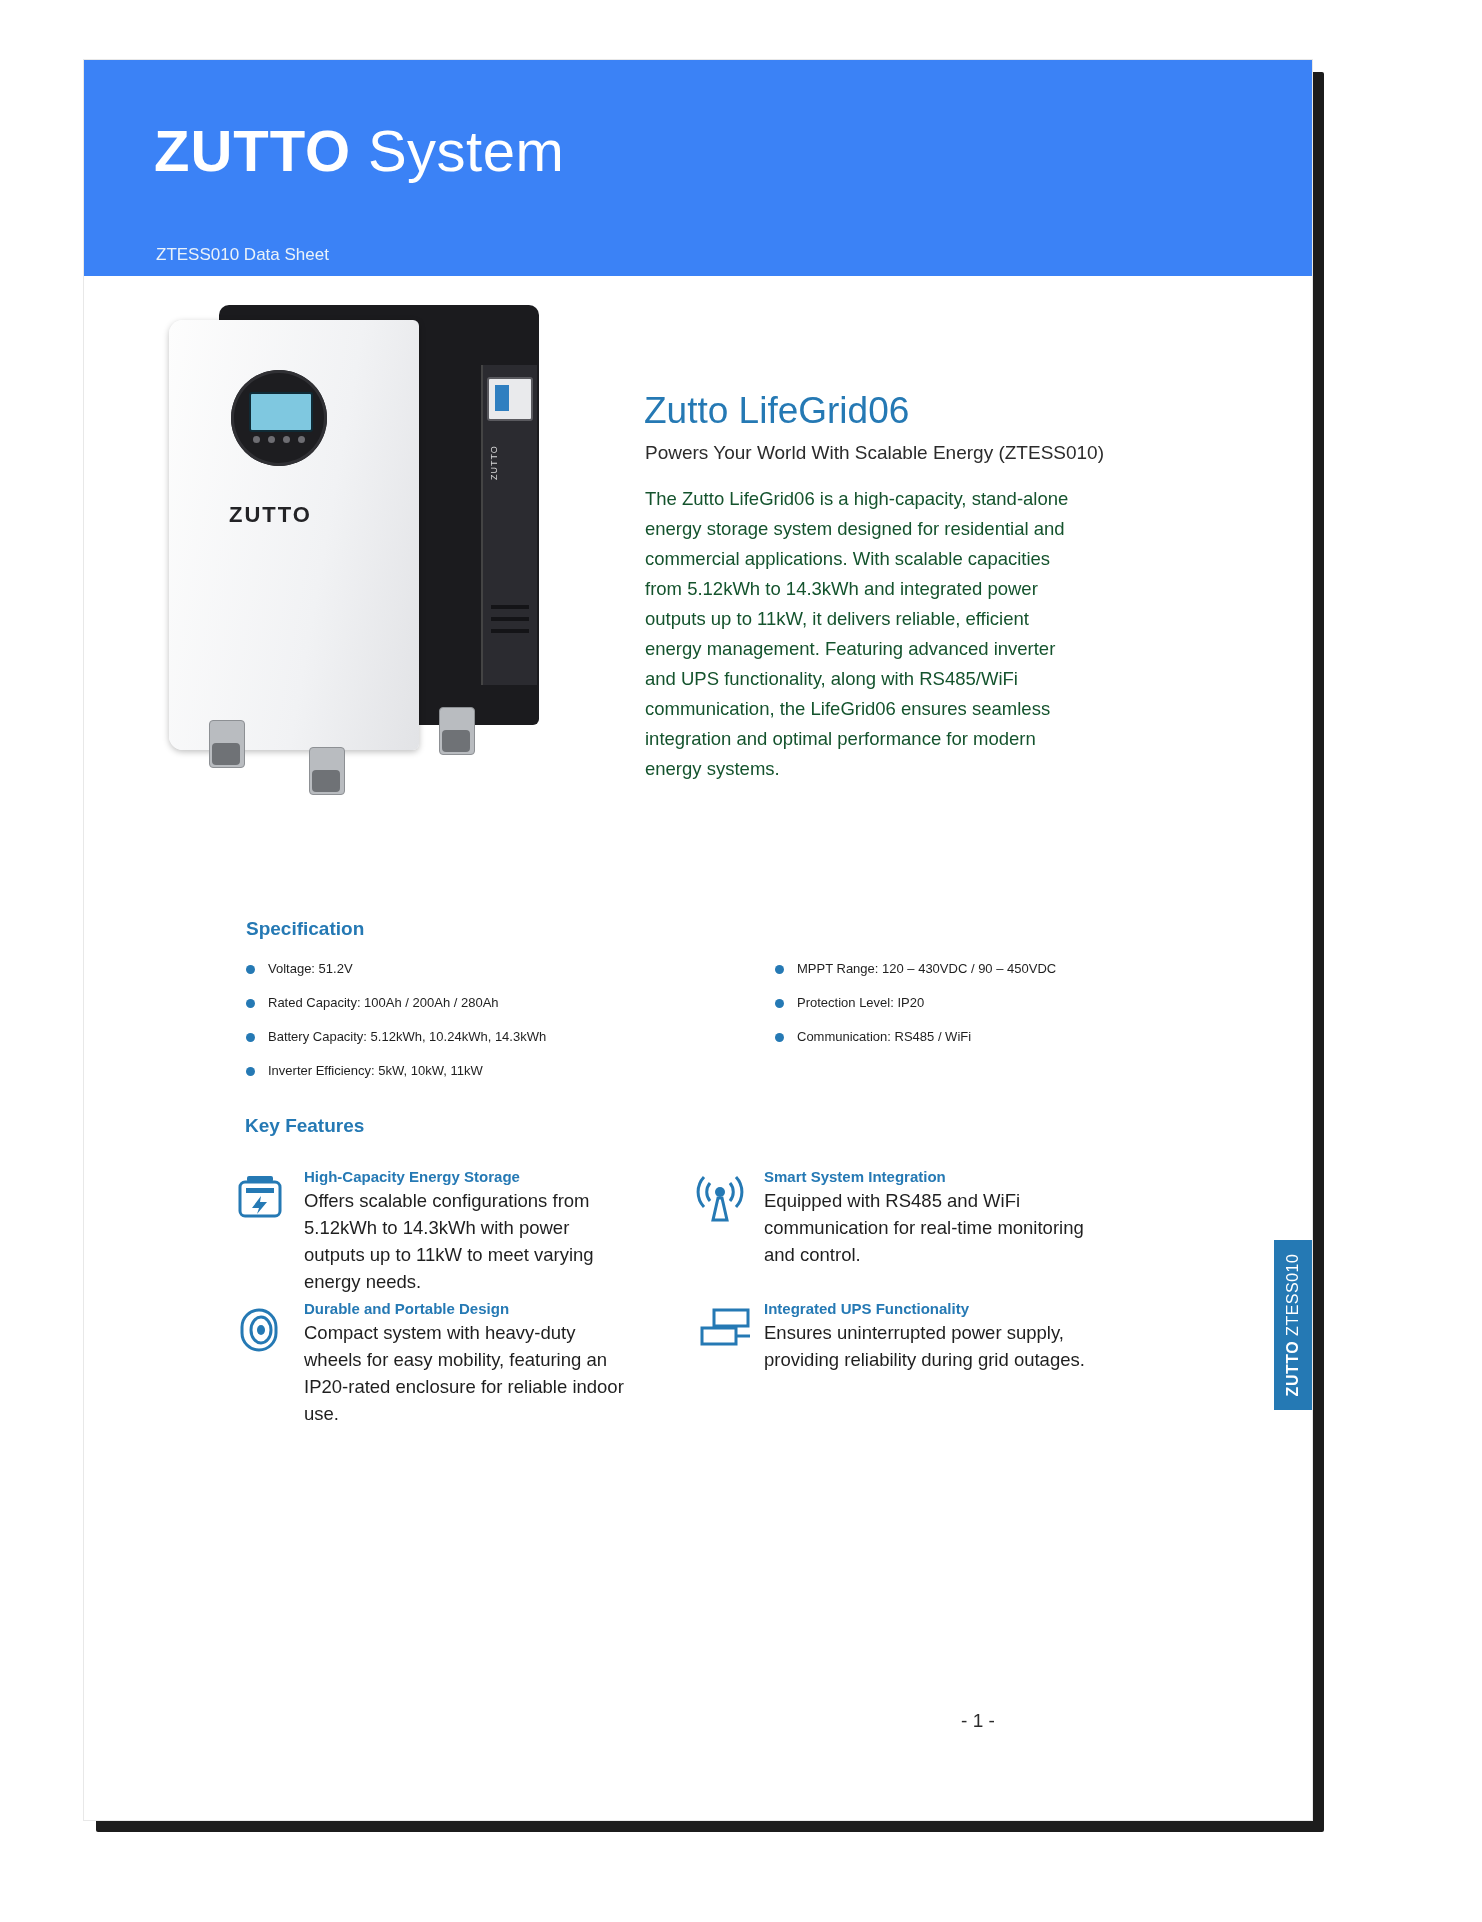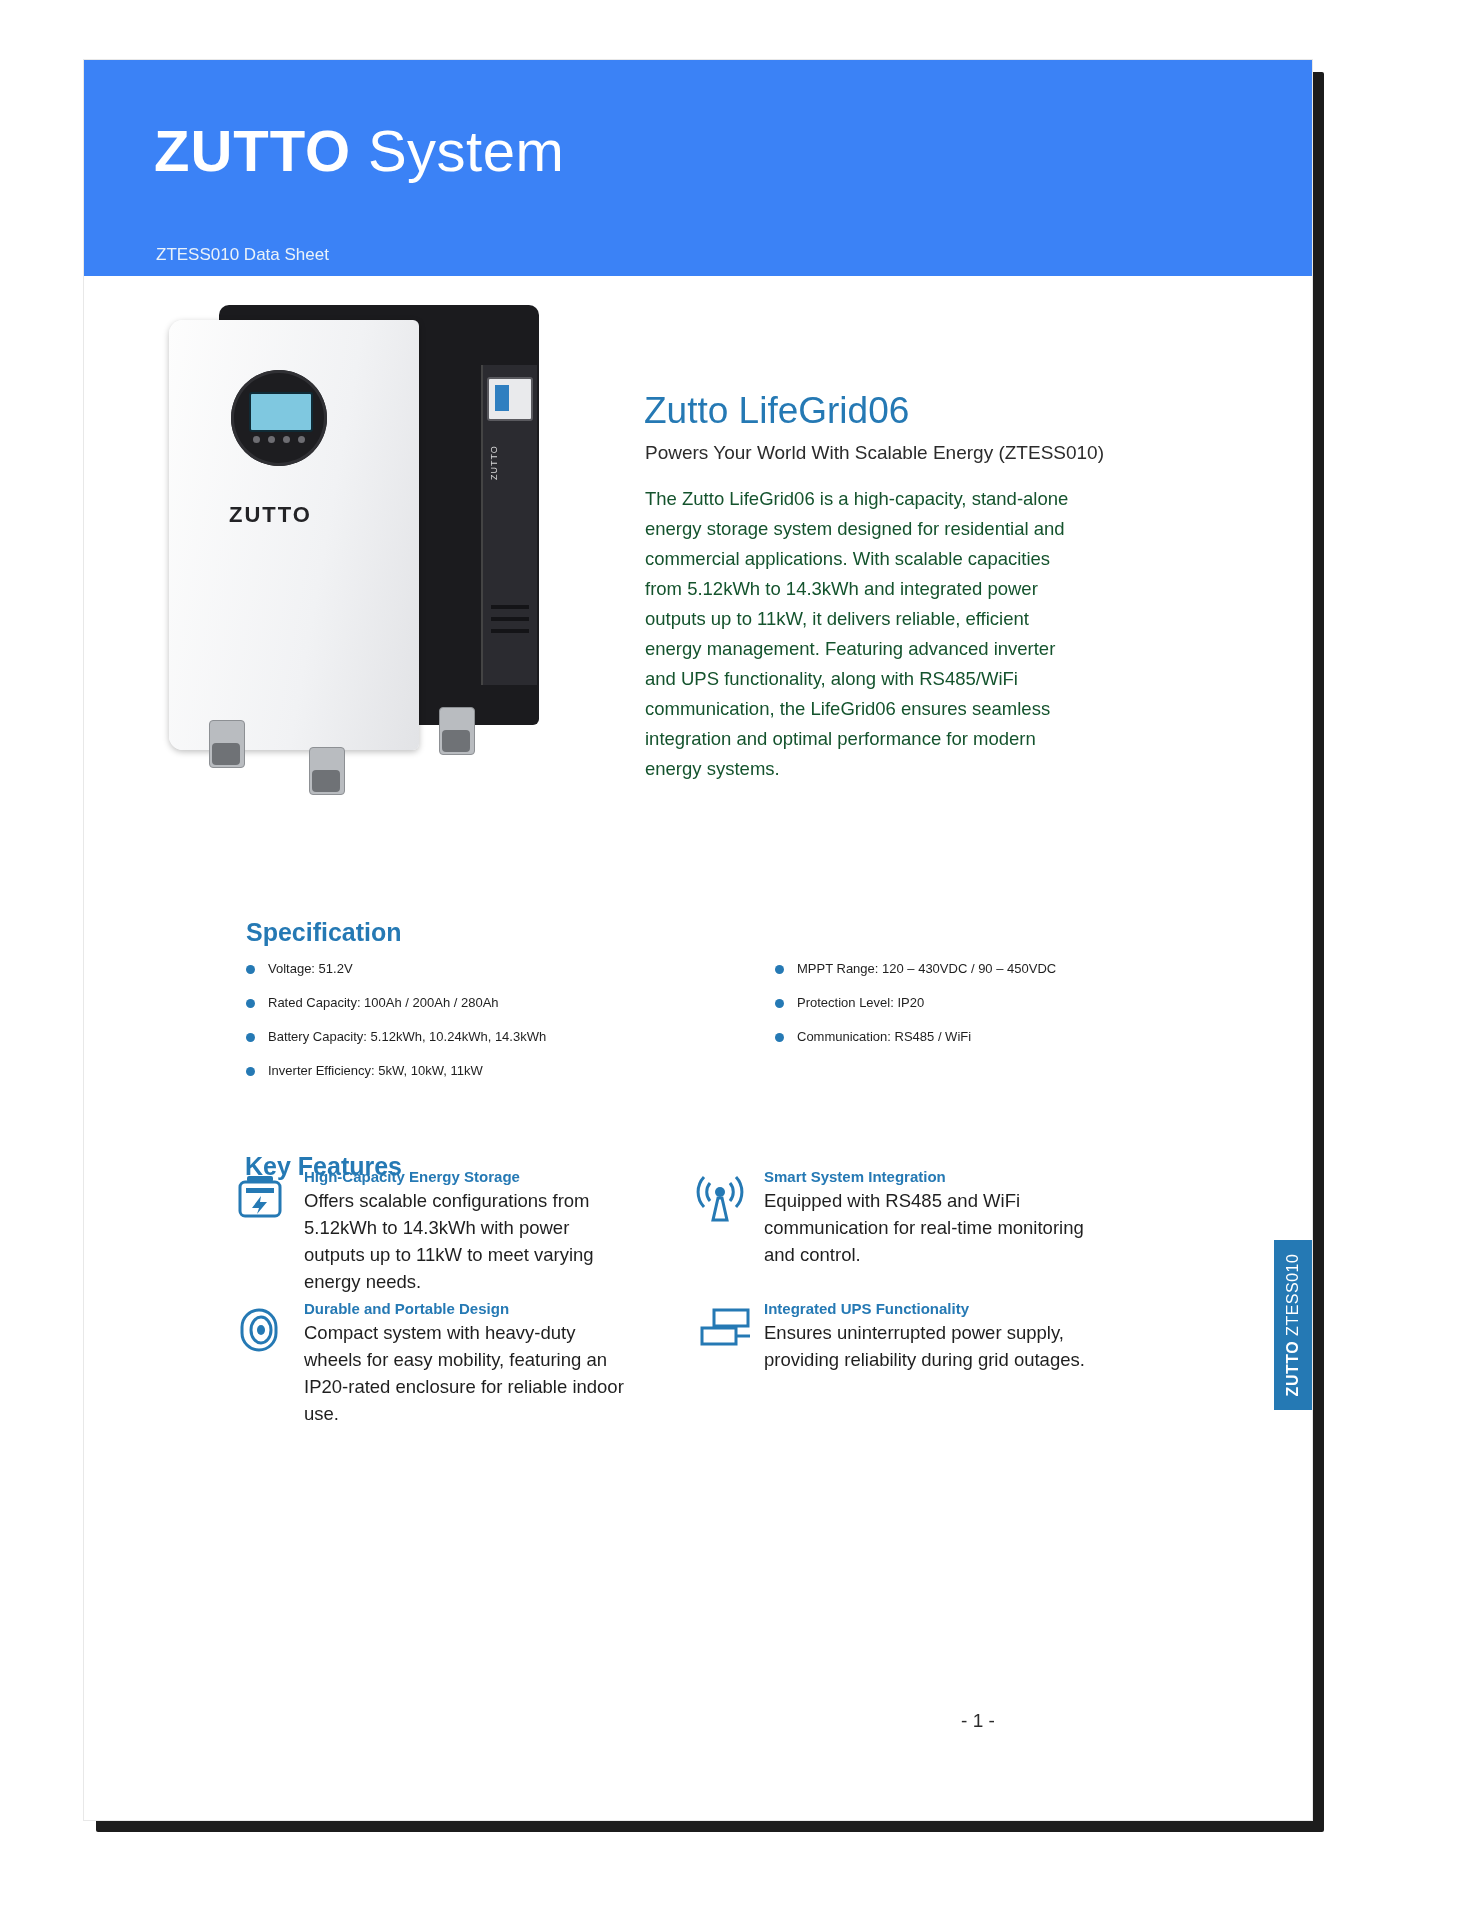--- a/index.html
+++ b/index.html
@@ -220,26 +220,26 @@
     left: 561px;
     top: 424px;
     width: 430px;
     font-size: 18.5px;
     line-height: 30px;
     color: #14532d;
   }
   
   .section-title {
     position: absolute;
-    font-size: 25px;
+    font-size: 19px;
     color: #2579b4;
     font-weight: bold;
   }
   #spec-title { left: 162px; top: 858px; }
-  #features-title { left: 161px; top: 1055px; margin-top: 37px; }
+  #features-title { left: 161px; top: 1055px; }
 
   .spec-col {
     position: absolute;
     font-size: 13px;
     color: #1f1f1f;
   }
   #spec-col-left { left: 162px; top: 897px; width: 520px; }
   #spec-col-right { left: 691px; top: 897px; width: 520px; }
   .spec-item {
     position: relative;

